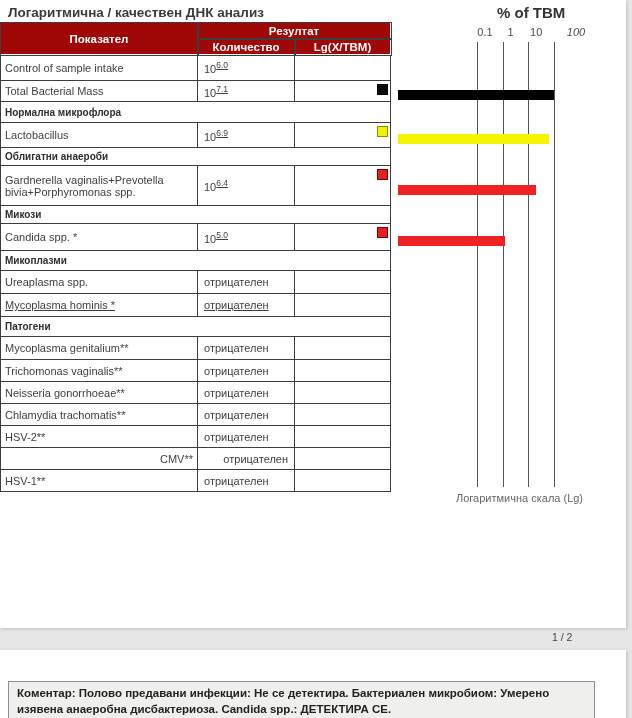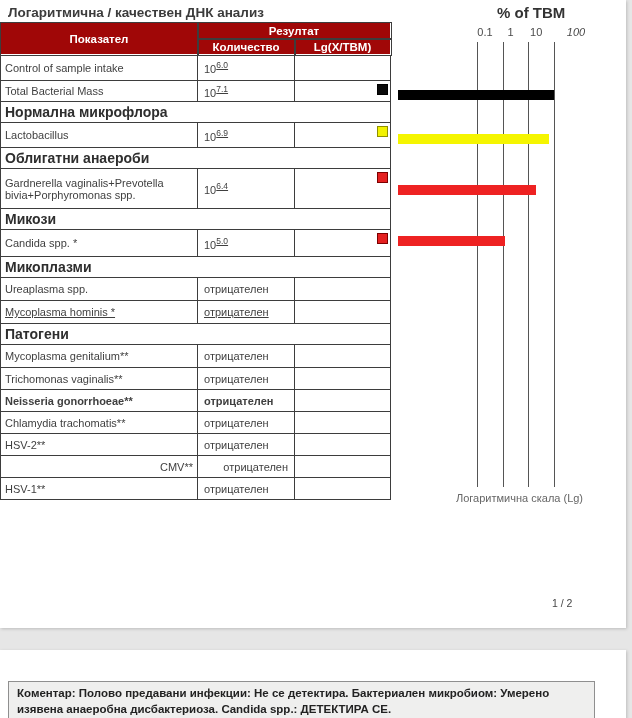--- a/index.html
+++ b/index.html
@@ -55,21 +55,21 @@
     outline: 1px solid #3d3d3d;
     height: 16px;
   }
   table.results thead tr:first-child th { border-top-color: #3d3d3d; }
   td.c-label { padding: 2px 4px; }
   td.c-qty { padding: 2px 6px; }
   td.c-qty sup { font-size: 8.5px; text-decoration: underline; }
   td.c-lg { position: relative; }
   tr.section td {
     font-weight: bold;
-    font-size: 14px;
+    font-size: 10px;
     color: #2e2e2e;
     padding: 2px 4px;
     margin-top: 20px;
   }
   .marker {
     position: absolute;
     top: 3px; right: 2px;
     width: 11px; height: 11px;
     border: 1px solid;
   }
@@ -104,21 +104,21 @@
   .bar { position: absolute; height: 10px; }
   .chart-caption {
     position: absolute;
     top: 492px;
     font-size: 11px;
     color: #666666;
     white-space: nowrap;
   }
   .page-indicator {
     position: absolute;
-    left: 552px; top: 597px;
+    left: 552px; top: 631px;
     font-size: 10.5px;
     color: #444444;
   }
 
   
   .comment-box {
     position: absolute;
     left: 8px; top: 31px;
     width: 587px;
     min-height: 32px;
@@ -216,21 +216,21 @@
         <tr id="row-12" style="height: 23px;">
           <td class="c-label">Mycoplasma genitalium**</td>
           <td class="c-qty">отрицателен</td>
           <td class="c-lg"></td>
         </tr>
         <tr id="row-13" style="height: 22px;">
           <td class="c-label">Trichomonas vaginalis**</td>
           <td class="c-qty">отрицателен</td>
           <td class="c-lg"></td>
         </tr>
-        <tr id="row-14" style="height: 22px; font-weight: bold;">
+        <tr id="row-14" style="height: 22px;">
           <td class="c-label">Neisseria gonorrhoeae**</td>
           <td class="c-qty">отрицателен</td>
           <td class="c-lg"></td>
         </tr>
         <tr id="row-15" style="height: 22px;">
           <td class="c-label">Chlamydia trachomatis**</td>
           <td class="c-qty">отрицателен</td>
           <td class="c-lg"></td>
         </tr>
         <tr id="row-16" style="height: 22px;">

